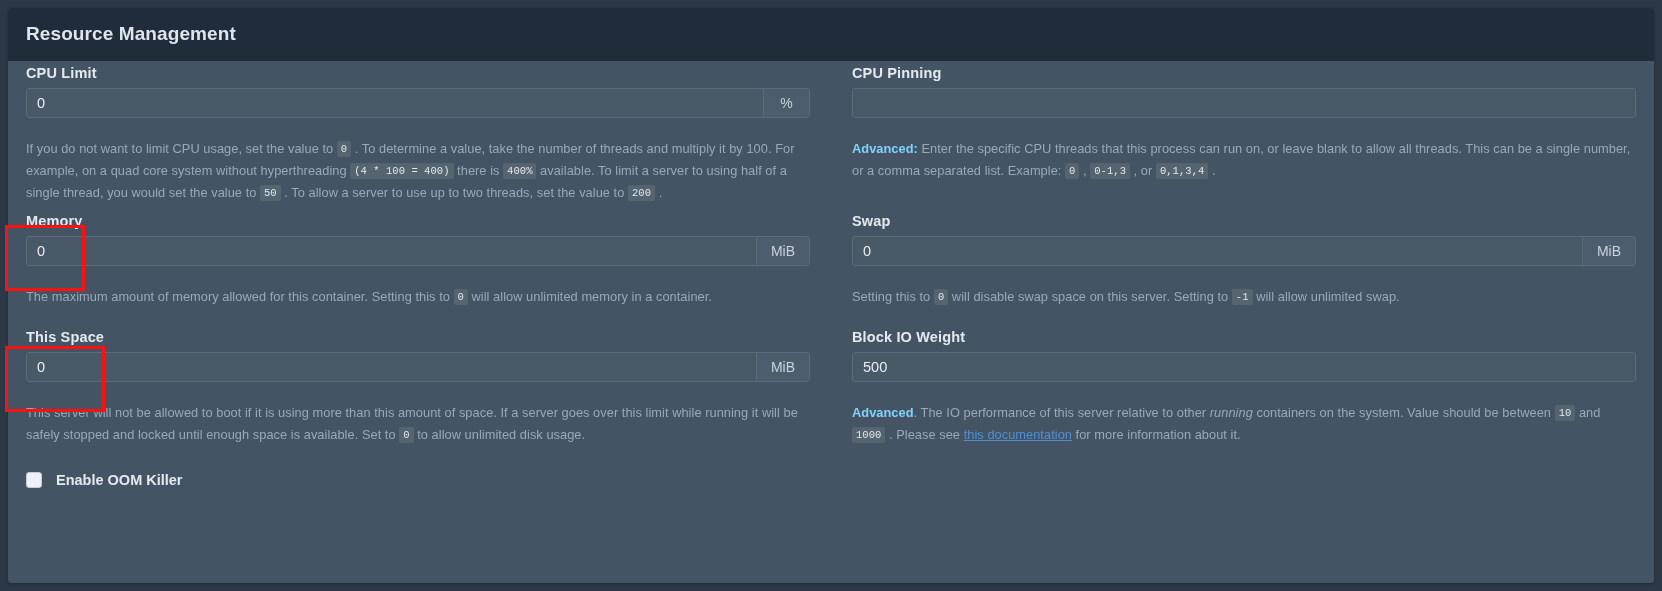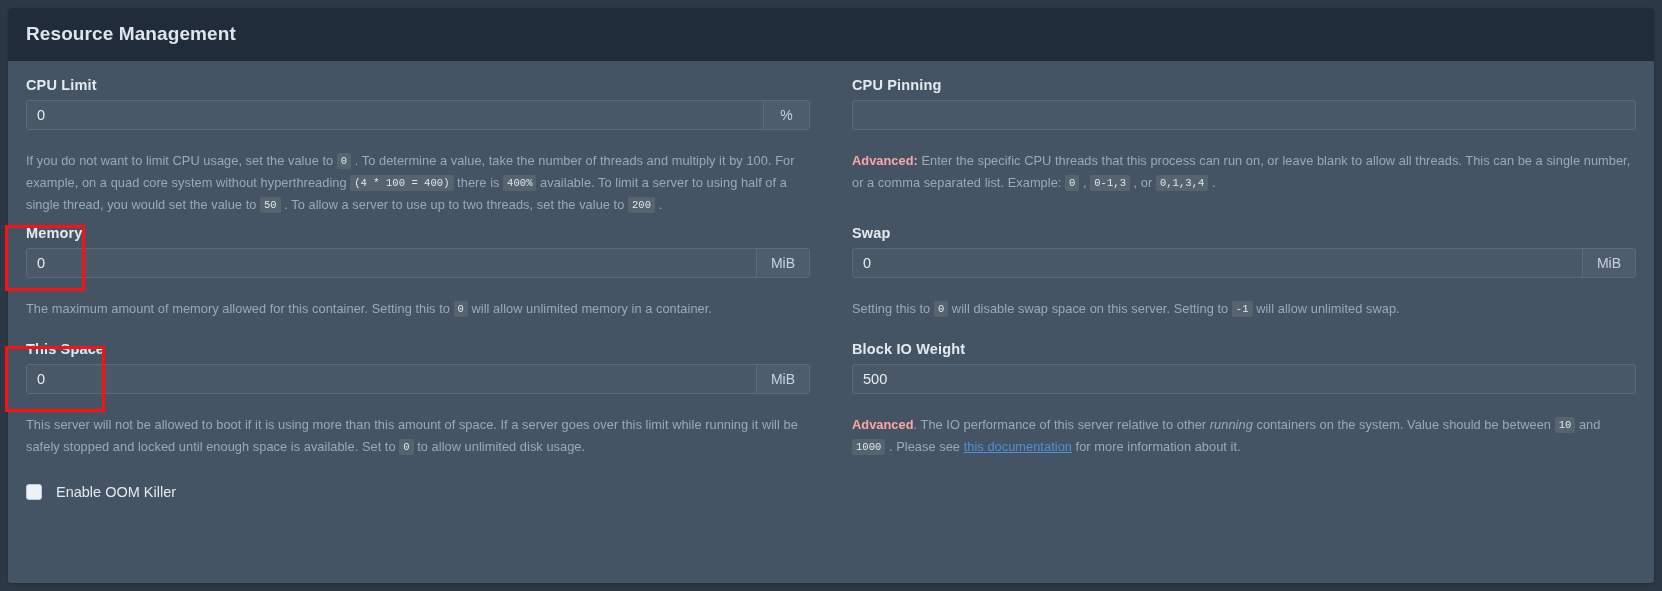--- a/index.html
+++ b/index.html
@@ -32,21 +32,21 @@
     padding: 15px 18px 16px 18px;
   }
   .card-header .title {
     color: #dfe5ec;
     font-size: 19px;
     font-weight: 700;
     letter-spacing: 0.1px;
   }
 
   .card-body {
-    padding: 14px 18px 0 18px;
+    padding: 2px 18px 0 18px;
     position: relative;
   }
 
   .grid {
     display: grid;
     grid-template-columns: 1fr 1fr;
     column-gap: 42px;
   }
 
   .field-block { margin-bottom: 0px; }
@@ -93,21 +93,21 @@
     min-width: 46px;
   }
 
   .help {
     color: #9aa9b8;
     font-size: 12.8px;
     line-height: 22px;
     margin-top: 20px;
     letter-spacing: 0.05px;
   }
-  .help b { color: #fca5a5; font-weight: bold; }
+  .help b { color: #7dd3fc; font-weight: bold; }
   .help i { font-style: italic; }
   .help .lnk { color: #4f8fd6; text-decoration: underline; cursor: pointer; }
 
   code.kbd {
     background: #56646f;
     color: #e2e8ee;
     font-family: "Liberation Mono", monospace;
     font-size: 10.5px;
     padding: 2px 4px;
     border-radius: 2px;
@@ -127,21 +127,21 @@
   .cbox {
     width: 16px; height: 16px;
     background: #eef2f6;
     border-radius: 3px;
     border: 1px solid #c2ccd6;
     flex: 0 0 auto;
   }
   .cbox-label {
     color: #e4e9ef;
     font-size: 14.5px;
-    font-weight: normal;
+    font-weight: bold;
     margin-left: 14px;
   }
   .cbox-help {
     color: #9aa9b8;
     font-size: 12.8px;
     margin-top: 7px;
     line-height: 20px;
   }
 
   

